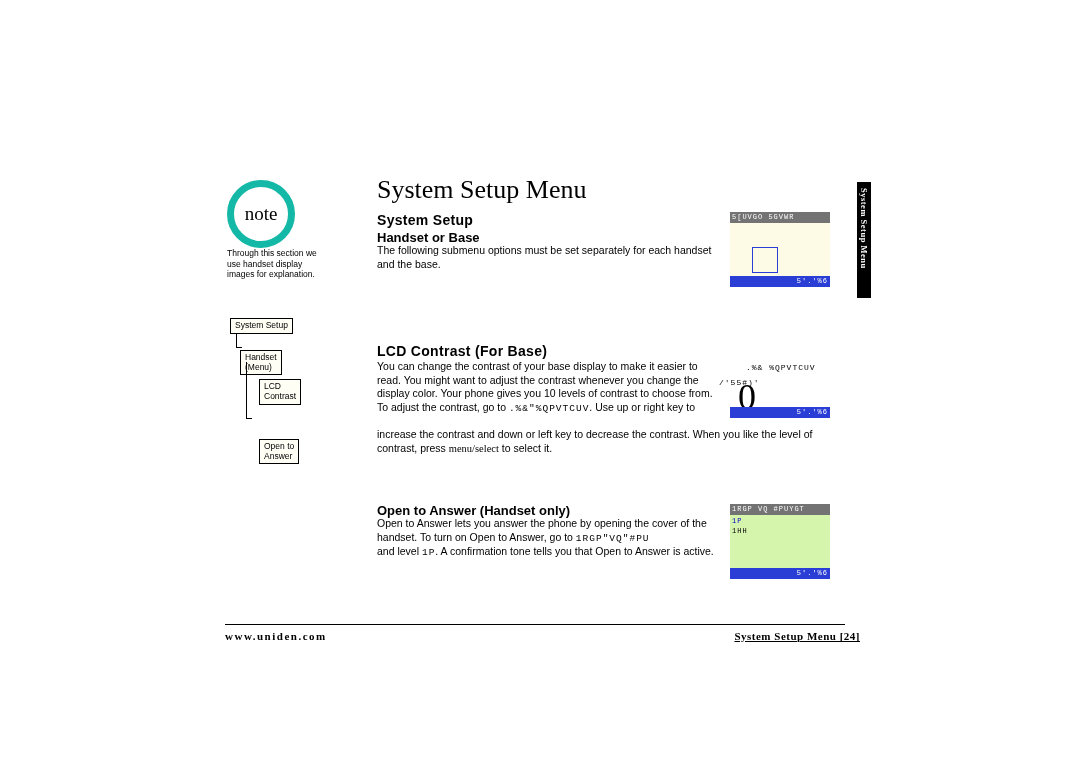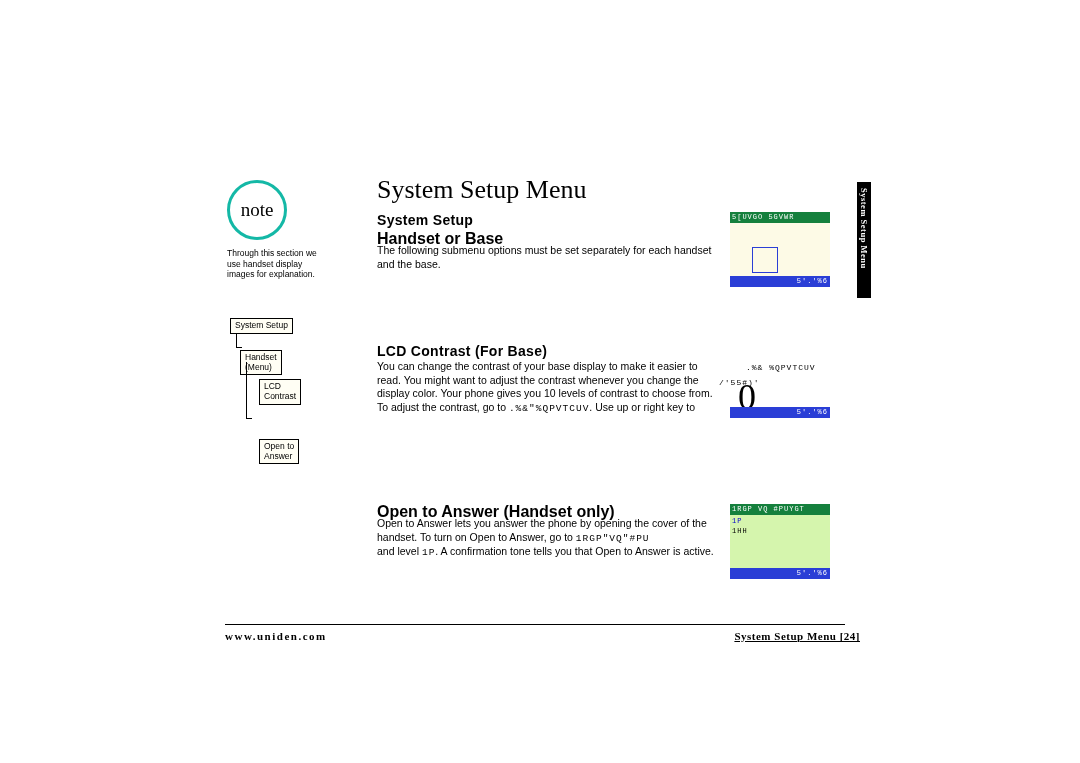--- a/index.html
+++ b/index.html
@@ -17,21 +17,21 @@
     top: 170px;
     width: 620px;
     height: 480px;
   }
   .note-circle {
     position: absolute;
     left: -13px;
     top: 10px;
     width: 54px;
     height: 54px;
-    border: 3px solid #14b8a6;
+    border: 7px solid #14b8a6;
     border-radius: 50%;
     display: flex;
     align-items: center;
     justify-content: center;
     font-family: Georgia, 'Times New Roman', serif;
     font-size: 19px;
     font-weight: normal;
   }
   .note-text {
     position: absolute;
@@ -78,21 +78,21 @@
   .section-title {
     position: absolute;
     left: 137px;
     font-size: 14px;
     font-weight: bold;
     letter-spacing: 0.3px;
   }
   .sub-heading {
     position: absolute;
     left: 137px;
-    font-size: 16px;
+    font-size: 13px;
     font-weight: bold;
   }
   .body-text {
     position: absolute;
     left: 137px;
     width: 340px;
     font-size: 10.5px;
     line-height: 1.3;
     color: #000;
   }
@@ -115,21 +115,21 @@
   }
   
   .screen {
     position: absolute;
     width: 100px;
     height: 75px;
     box-sizing: border-box;
   }
   .screen .header {
     height: 11px;
-    background: #15803d;
+    background: #737373;
     color: #fff;
     font-family: 'Courier New', monospace;
     font-size: 7px;
     letter-spacing: 1px;
     padding-left: 2px;
     line-height: 11px;
     white-space: nowrap;
     overflow: hidden;
   }
   .screen .body {
@@ -263,20 +263,23 @@
 
   <div class="main-title">System Setup Menu</div>
   <div class="section-title" style="top:42px">System Setup</div>
   <div class="sub-heading" style="top:60px">Handset or Base</div>
   <div class="body-text" style="top:74px">The following submenu options must be set separately for each handset and the base.</div>
 
   <div class="section-title" style="top:173px">LCD Contrast (For Base)</div>
   <div class="body-text" style="top:190px">
     <span>You can change the contrast of your base display to make it easier to read. You might want to adjust the contrast whenever you change the display color. Your phone gives you 10 levels of contrast to choose from. To adjust the contrast, go to </span><span class="mono-inline">.%&amp;"%QPVTCUV</span><span>. Use up or right key to</span>
   </div>
+  <div class="body-text-wide" style="top:258px">
+    <span>increase the contrast and down or left key to decrease the contrast. When you like the level of contrast, press </span><span class="special-bold">menu/select</span><span> to select it.</span>
+  </div>
 
   <div class="sub-heading" style="top:333px">Open to Answer (Handset only)</div>
   <div class="body-text" style="top:347px">
     <span>Open to Answer lets you answer the phone by opening the cover of the handset. To turn on Open to Answer, go to </span><span class="mono-inline">1RGP"VQ"#PU</span><br>
     <span>and level </span><span class="mono-inline">1P</span><span>. A confirmation tone tells you that Open to Answer is active.</span>
   </div>
 
   <div class="screen screen1" style="left:490px; top:42px">
     <div class="header">5[UVGO 5GVWR</div>
     <div class="body">

